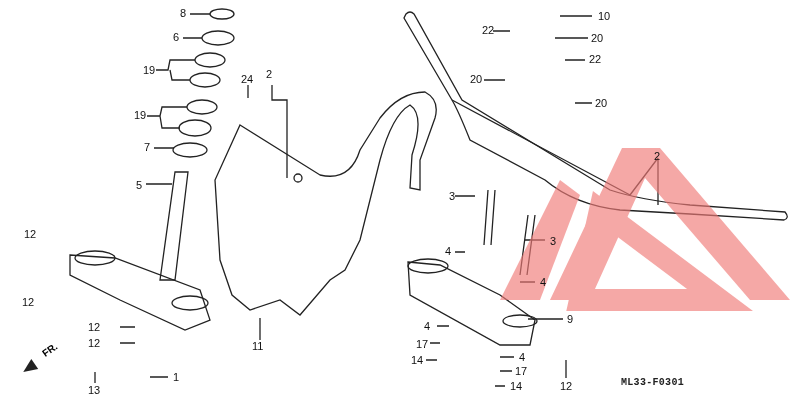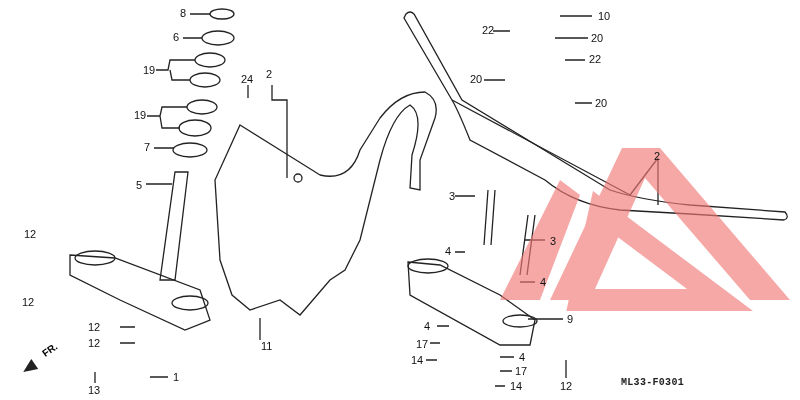--- a/index.html
+++ b/index.html
@@ -63,21 +63,21 @@
       <div class="lbl" style="left: 144px; top: 142px;">7</div>
       <div class="lbl" style="left: 136px; top: 180px;">5</div>
       <div class="lbl" style="left: 241px; top: 74px;">24</div>
       <div class="lbl" style="left: 266px; top: 69px;">2</div>
       <div class="lbl" style="left: 24px; top: 229px;">12</div>
       <div class="lbl" style="left: 22px; top: 297px;">12</div>
       <div class="lbl" style="left: 88px; top: 322px;">12</div>
       <div class="lbl" style="left: 88px; top: 338px;">12</div>
       <div class="lbl" style="left: 88px; top: 385px;">13</div>
       <div class="lbl" style="left: 173px; top: 372px;">1</div>
-      <div class="lbl" style="left: 252px; top: 341px; margin-left: 9px;">11</div>
+      <div class="lbl" style="left: 252px; top: 341px;">11</div>
       <div class="lbl" style="left: 482px; top: 25px;">22</div>
       <div class="lbl" style="left: 598px; top: 11px;">10</div>
       <div class="lbl" style="left: 591px; top: 33px;">20</div>
       <div class="lbl" style="left: 589px; top: 54px;">22</div>
       <div class="lbl" style="left: 470px; top: 74px;">20</div>
       <div class="lbl" style="left: 595px; top: 98px;">20</div>
       <div class="lbl" style="left: 654px; top: 151px;">2</div>
       <div class="lbl" style="left: 449px; top: 191px;">3</div>
       <div class="lbl" style="left: 550px; top: 236px;">3</div>
       <div class="lbl" style="left: 445px; top: 246px;">4</div>

